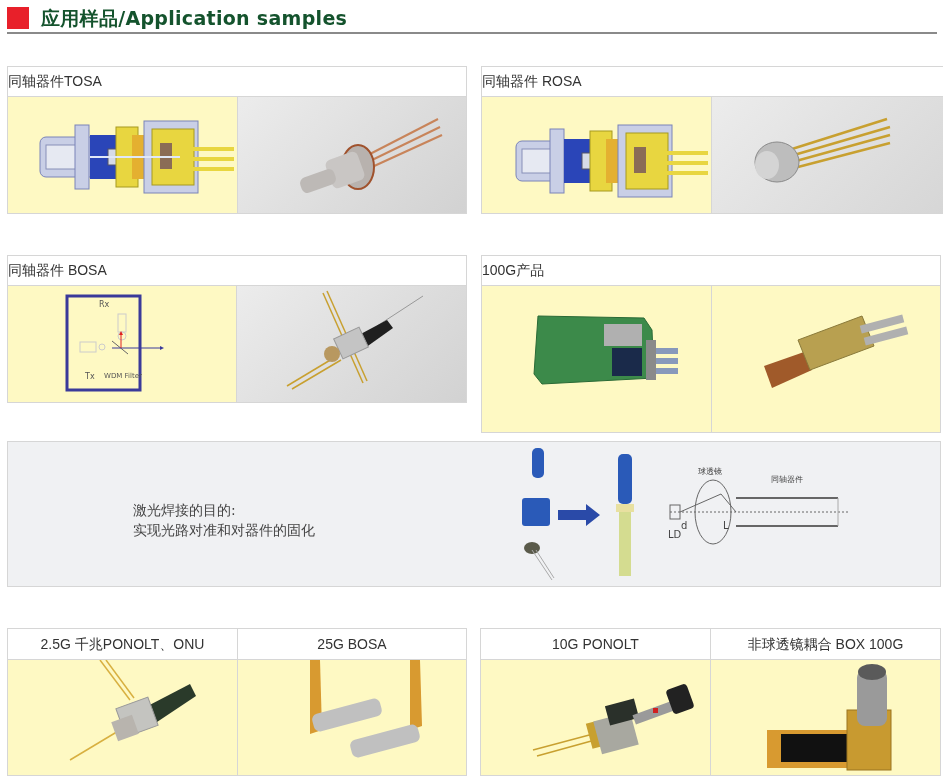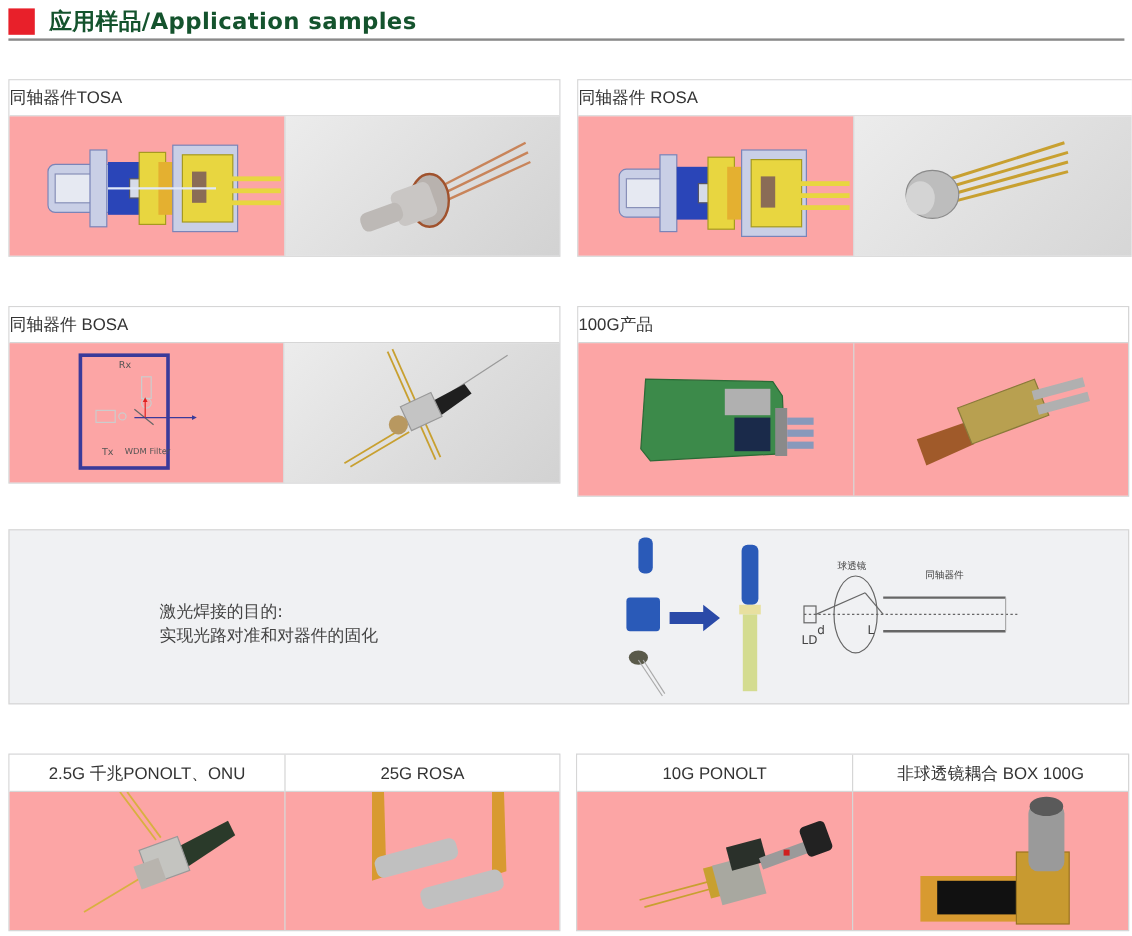--- a/index.html
+++ b/index.html
@@ -11,21 +11,21 @@
 
   .card { position: absolute; border: 1px solid #d6d6d6; background: #f0f1f3; }
   .card-head { position: absolute; left: 0; top: 0; right: 0; height: 30px; background: #fff; border-bottom: 1px solid #d6d6d6;
                font-size: 14px; color: #333; text-align: left; line-height: 29px; font-family: "Liberation Sans", "DejaVu Sans", sans-serif; }
   .cell { position: absolute; top: 30px; bottom: 0; overflow: hidden; }
   .cell.divider { border-left: 1px solid #d6d6d6; }
   .split-head { position: absolute; top: 0; height: 31px; background: #fff; border-bottom: 1px solid #d6d6d6; font-size: 14px;
                 text-align: center; line-height: 31px; color: #333; font-family: "Liberation Sans", "DejaVu Sans", sans-serif; }
   .split-head.divider { border-left: 1px solid #d6d6d6; }
   .photo-bg { background: linear-gradient(135deg, #ececec 0%, #dcdcdc 60%, #d2d2d2 100%); }
-  .photo-bg-light { background: #fca5a5; padding-left: 12px; }
+  .photo-bg-light { background: #fef9c3; padding-left: 12px; }
   .laser-text { position: absolute; left: 125px; top: 58px; font-size: 14px; line-height: 20px; color: #444; }
   svg { display: block; }
 </style>
 </head>
 <body>
 
 <div class="title-bar">
   <div class="title-square"></div>
   <div class="title-text">应用样品/Application samples</div>
 </div>
@@ -119,21 +119,21 @@
       <line x1="50" y1="100" x2="100" y2="70" stroke="#c8a030" stroke-width="1.5"></line>
       <line x1="55" y1="103" x2="104" y2="74" stroke="#c8a030" stroke-width="1.5"></line>
       <line x1="140" y1="40" x2="186" y2="10" stroke="#999" stroke-width="1"></line>
       <path d="M120 50 L150 34 L156 42 L128 62 Z" fill="#1f1f1f"></path>
       <rect x="100" y="46" width="28" height="22" fill="#c4c4c4" stroke="#999" transform="rotate(-25 114 57)"></rect>
       <circle cx="95" cy="68" r="8" fill="#b89860"></circle>
     </svg>
   </div>
 </div>
 
-<div class="card" style="left:481px; top:255px; width:460px; height:159px;">
+<div class="card" style="left:481px; top:255px; width:460px; height:178px;">
   <div class="card-head">100G产品</div>
   <div class="cell photo-bg-light" style="left:0; width:229px;">
     <svg width="229" height="117" viewBox="0 0 229 117">
       <path d="M44 30 L150 32 L158 44 L160 92 L48 98 L40 88 Z" fill="#3c8a4a" stroke="#2a6a36"></path>
       <rect x="110" y="38" width="38" height="22" fill="#b0b0b0"></rect>
       <rect x="118" y="62" width="30" height="28" fill="#1a2a4a"></rect>
       <rect x="152" y="54" width="10" height="40" fill="#8a8a8a"></rect>
       <rect x="162" y="62" width="22" height="6" fill="#8899bb"></rect>
       <rect x="162" y="72" width="22" height="6" fill="#8899bb"></rect>
       <rect x="162" y="82" width="22" height="6" fill="#8899bb"></rect>
@@ -175,21 +175,21 @@
   </svg>
   <span style="position:absolute;left:690px;top:24px;font-size:8px;color:#444;">球透镜</span>
   <span style="position:absolute;left:763px;top:32px;font-size:8px;color:#444;">同轴器件</span>
   <span style="position:absolute;left:660px;top:46px;font-size:10px;color:#444;margin-top:41px;">LD</span>
   <span style="position:absolute;left:673px;top:78px;font-size:10px;color:#444;">d</span>
   <span style="position:absolute;left:715px;top:78px;font-size:10px;color:#444;">L</span>
 </div>
 
 <div class="card" style="left:7px; top:628px; width:460px; height:148px;">
   <div class="split-head" style="left:0; width:229px;">2.5G 千兆PONOLT、ONU</div>
-  <div class="split-head divider" style="left:229px; right:0;">25G ROSA</div>
+  <div class="split-head divider" style="left:229px; right:0;">25G BOSA</div>
   <div class="cell photo-bg-light" style="left:0; width:229px; top:31px;">
     <svg width="229" height="116" viewBox="0 0 229 116">
       <line x1="80" y1="0" x2="110" y2="40" stroke="#d8b040" stroke-width="1.5"></line>
       <line x1="86" y1="0" x2="114" y2="38" stroke="#d8b040" stroke-width="1.5"></line>
       <line x1="50" y1="100" x2="100" y2="70" stroke="#d8b040" stroke-width="1.5"></line>
       <path d="M120 50 L170 24 L176 36 L128 68 Z" fill="#2a3a2a"></path>
       <rect x="100" y="42" width="34" height="30" fill="#c4c4c0" stroke="#999" transform="rotate(-20 117 57)"></rect>
       <rect x="94" y="58" width="22" height="20" fill="#b8b4ae" transform="rotate(-20 105 68)"></rect>
     </svg>
   </div>

